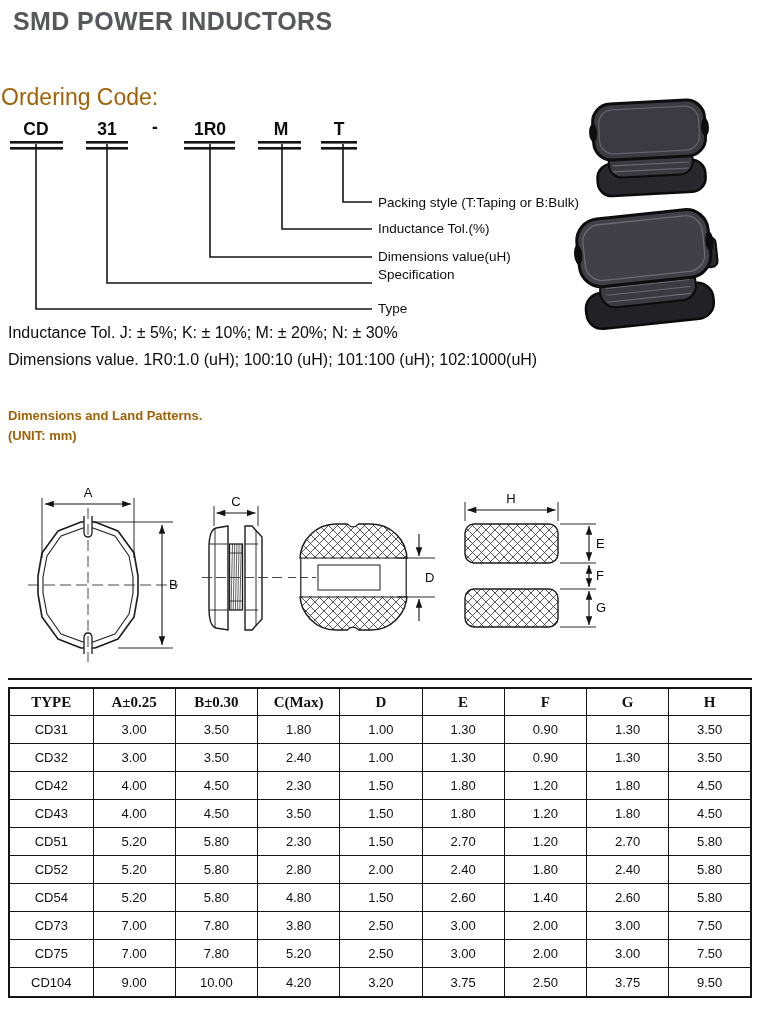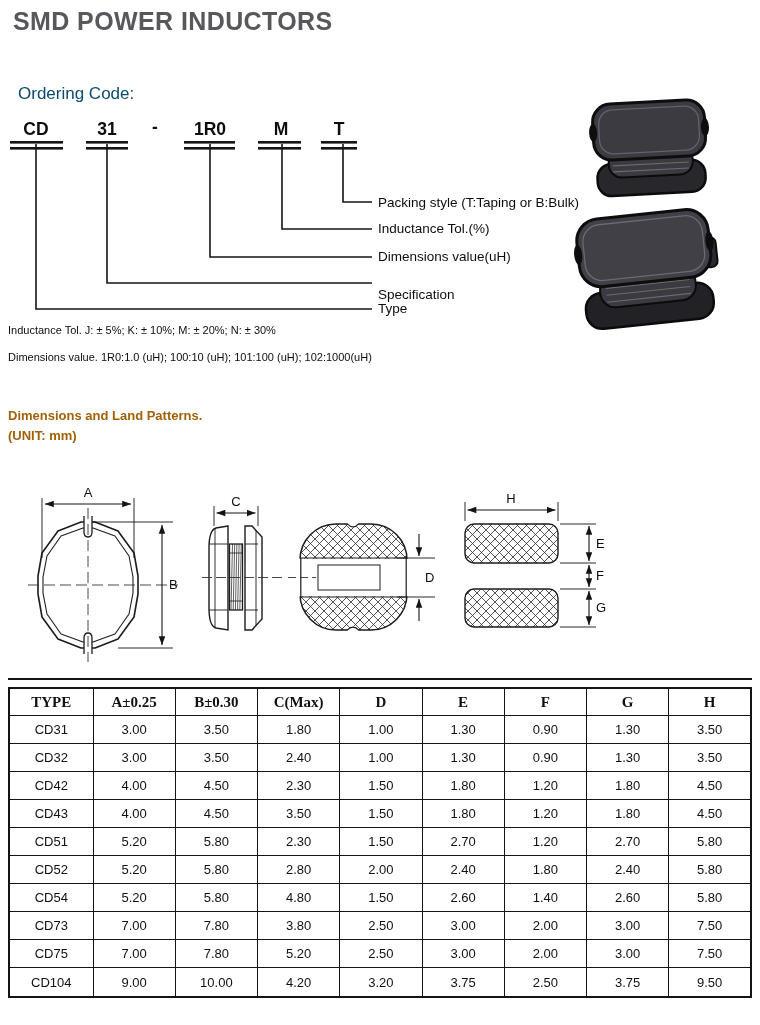--- a/index.html
+++ b/index.html
@@ -4,23 +4,23 @@
 <style>
   html,body{margin:0;padding:0;}
   body{
     width:760px;height:1025px;background:#ffffff;position:relative;
     font-family:"Liberation Sans", sans-serif;color:#111;overflow:hidden;
   }
   .abs{position:absolute;}
   .page-title{
     left:13px;top:7px;font-size:25px;font-weight:bold;color:#57585b;letter-spacing:0.4px;
   }
-  .ordering-heading{left:18px;top:84px;font-size:17px;color:#0c4a6e;}
+  .ordering-heading{left:1px;top:84px;font-size:23px;color:#a16207;}
   .code-label{position:absolute;left:378px;font-size:13.5px;line-height:14px;color:#0d0d0d;white-space:nowrap;}
-  .note{left:8px;font-size:11px;color:#0d0d0d;white-space:nowrap;}
+  .note{left:8px;font-size:16px;color:#0d0d0d;white-space:nowrap;}
   .dims-heading{left:8px;top:406px;font-size:13px;font-weight:bold;line-height:20px;color:#a16207;}
   .table-topline{left:8px;top:678px;width:744px;height:2px;background:#141414;}
   table.dims{
     position:absolute;left:8px;top:687px;width:744px;height:311px;
     border-collapse:collapse;table-layout:fixed;border:2px solid #141414;
   }
   table.dims th{
     font-family:"Liberation Serif", serif;font-weight:bold;font-size:15px;
     border:1.5px solid #141414;text-align:center;padding:0;height:26px;
   }
@@ -65,21 +65,21 @@
       <path d="M343,36 V94  H372"></path>
       <path d="M282,36 V121 H372"></path>
       <path d="M210,36 V149 H372"></path>
       <path d="M107,36 V175 H372"></path>
       <path d="M36,36  V201 H372"></path>
     </g>
   </svg>
   <div class="code-label" style="top:196px;">Packing style (T:Taping or B:Bulk)</div>
   <div class="code-label" style="top:222px;">Inductance Tol.(%)</div>
   <div class="code-label" style="top:250px;">Dimensions value(uH)</div>
-  <div class="code-label" style="top:288px;">Specification</div>
+  <div class="code-label" style="top:268px;">Specification</div>
   <div class="code-label" style="top:302px;">Type</div>
 </div>
 
 <svg class="abs" style="left:570px;top:92px;" width="180" height="240" viewBox="0 0 180 240">
   <g transform="translate(22,8) rotate(-3 58 48)">
     <rect x="4" y="62" width="108" height="32" rx="14" fill="#28282c" stroke="#0b0b0c" stroke-width="2.5"></rect>
     <rect x="16" y="48" width="84" height="28" rx="13" fill="#3a3a40" stroke="#0b0b0c" stroke-width="2"></rect>
     <path d="M20,58 H96 M20,64 H96 M20,70 H96" stroke="#6b6b72" stroke-width="1.2" fill="none"></path>
     <rect x="2" y="2" width="112" height="56" rx="18" fill="#3b3b41" stroke="#0e0e10" stroke-width="3"></rect>
     <rect x="8" y="8" width="100" height="44" rx="14" fill="none" stroke="#62626a" stroke-width="1.3"></rect>

